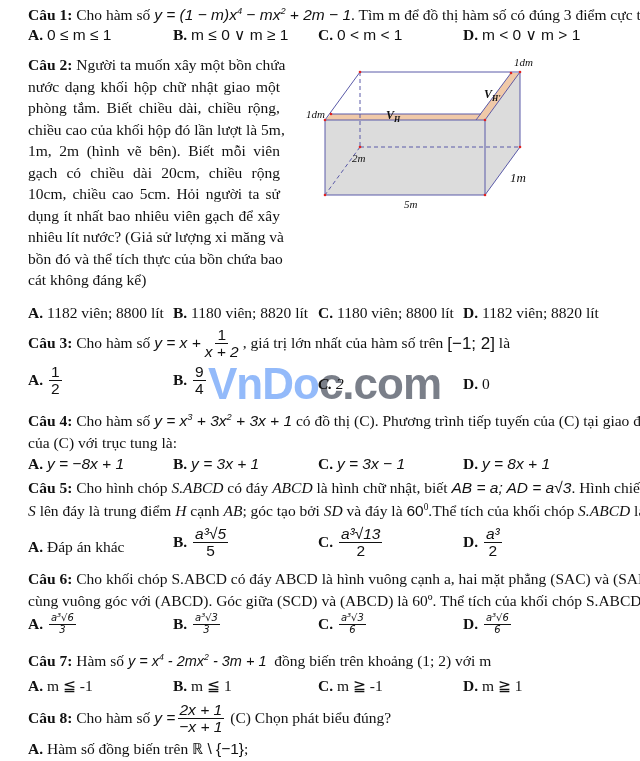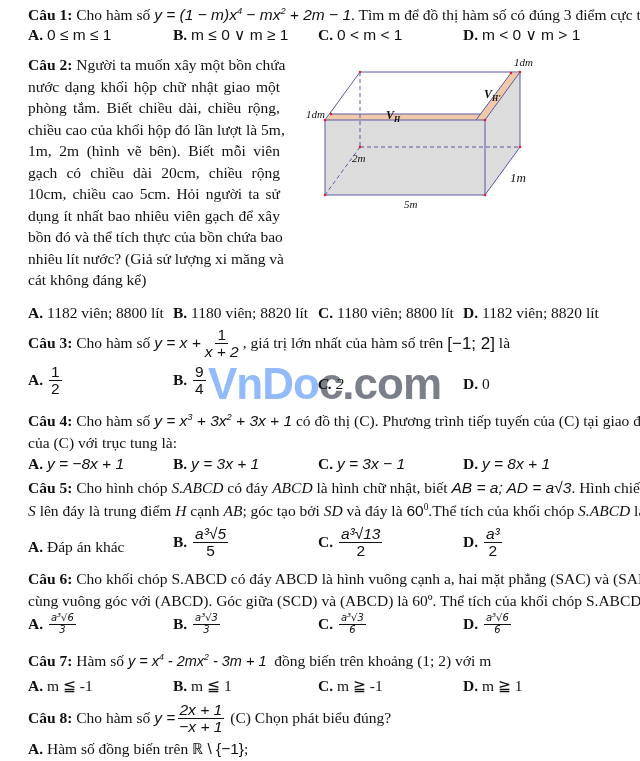--- a/index.html
+++ b/index.html
@@ -47,22 +47,22 @@
 
 <div class="q2text">
   <span class="line"><span class="b">Câu 2:</span><span> Người ta muốn xây một bồn chứa</span></span>
   <span class="line">nước  dạng khối hộp chữ nhật giao một</span>
   <span class="line">phòng tắm. Biết chiều dài, chiều rộng,</span>
   <span class="line">chiều cao của khối hộp đó lần lượt là 5m,</span>
   <span class="line">1m, 2m (hình vẽ bên). Biết mỗi viên</span>
   <span class="line">gạch có chiều dài 20cm, chiều rộng</span>
   <span class="line">10cm, chiều cao 5cm. Hỏi người ta sử</span>
   <span class="line">dụng ít nhất bao nhiêu viên gạch để xây</span>
+  <span class="line">nhiêu lít nước? (Giả sử lượng xi măng và</span>
   <span class="line">bồn đó và thể tích thực của bồn chứa bao</span>
-  <span class="line">nhiêu lít nước? (Giả sử lượng xi măng và</span>
   <span class="line last">cát không đáng kể)</span>
 </div>
 
 <div class="abs" style="left:300px; top:50px; width:340px; height:170px;">
   <svg width="340" height="170" viewBox="0 0 340 170">
 
     <polygon points="185,70 220,23 220,97 185,145" fill="#dcdcdc" stroke="none"></polygon>
 
     <polygon points="25,70 185,70 185,145 25,145" fill="#dcdcdc" stroke="none"></polygon>
 

